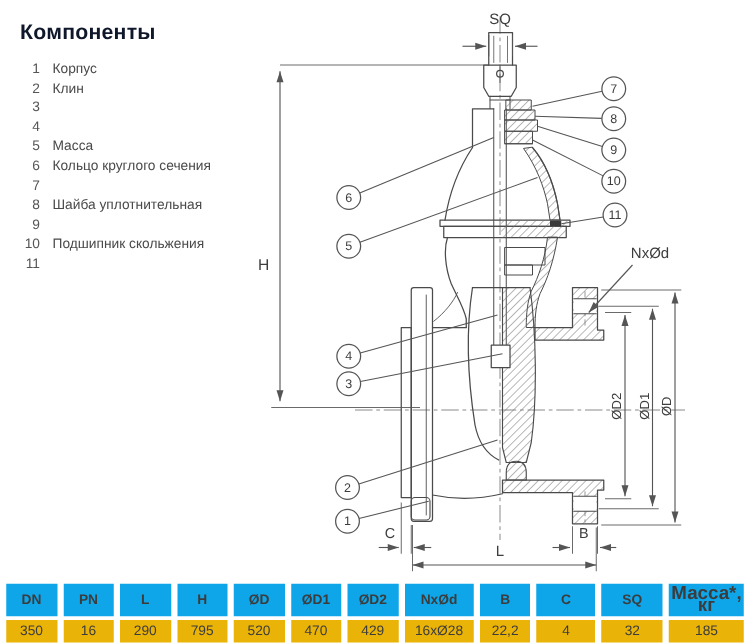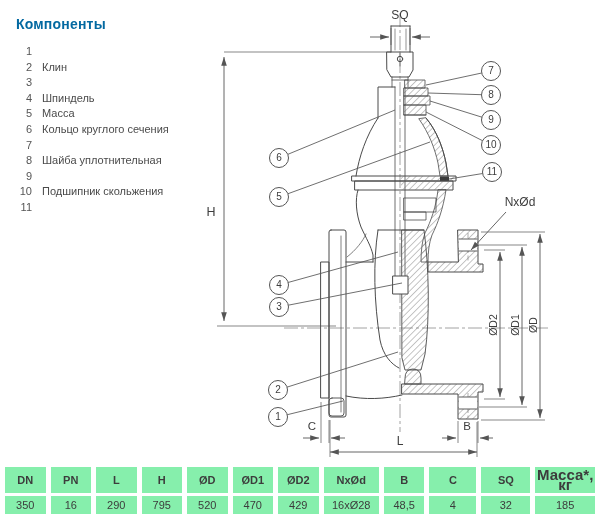--- a/index.html
+++ b/index.html
@@ -1,66 +1,66 @@
 <!DOCTYPE html>
 <html><head>
 <meta charset="utf-8">
 <style>
   html,body{margin:0;padding:0;background:#fff;}
   body{width:600px;height:514px;overflow:hidden;font-family:"Liberation Sans",sans-serif;position:relative;}
   .stage{position:relative;width:600px;height:514px;background:#ffffff;}
 
   
   .components{position:absolute;left:14px;top:16px;width:205px;}
-  .comp-title{font-size:14px;font-weight:bold;color:#0369a1;letter-spacing:.2px;margin:0 0 12px 2px;}
+  .comp-title{font-size:17px;font-weight:bold;color:#0f172a;letter-spacing:.2px;margin:0 0 12px 2px;}
   .comp-item{display:flex;align-items:baseline;font-size:11px;color:#4a4a4a;line-height:15.6px;}
   .comp-num{width:18px;text-align:right;margin-right:10px;color:#555;flex:0 0 auto;}
   .comp-label{flex:1;}
 
   
   .drawing{position:absolute;left:0;top:0;width:600px;height:460px;}
   svg text{font-family:"Liberation Sans",sans-serif;}
 
   
   .tbl{position:absolute;left:0;top:467px;width:600px;}
   .trow{display:flex;gap:5px;padding:0 5px;box-sizing:border-box;}
   .trow .cell{display:flex;flex-direction:column;align-items:center;justify-content:center;
     color:#3c3c3c;text-align:center;min-width:0;}
-  .trow.hdr .cell{background:#86efac;height:26px;font-weight:bold;font-size:11px;}
+  .trow.hdr .cell{background:#0ea5e9;height:26px;font-weight:bold;font-size:11px;}
   .trow.val{margin-top:3px;}
-  .trow.val .cell{background:#86efac;height:18px;font-size:11px;}
+  .trow.val .cell{background:#eab308;height:18px;font-size:11px;}
   .trow .cell{flex:38 1 0;}
   .trow .cell:nth-child(8){flex:52 1 0;}
   .trow .cell:nth-child(10){flex:44 1 0;}
   .trow .cell:nth-child(11){flex:46 1 0;}
   .trow .cell:nth-child(12){flex:56 1 0;}
   .hdr .l1{line-height:12px;}
   .hdr .twolines{font-size:15px;line-height:10px;}
 </style>
 </head>
 <body>
 
 <div class="stage">
 
   <div class="components">
     <div class="comp-title">Компоненты</div>
     <div id="comp-list">
         <div class="comp-item">
           <span class="comp-num">1</span>
+          <span class="comp-label">Корпус</span>
         </div>
         <div class="comp-item">
           <span class="comp-num">2</span>
           <span class="comp-label">Клин</span>
         </div>
         <div class="comp-item">
           <span class="comp-num">3</span>
         </div>
         <div class="comp-item">
           <span class="comp-num">4</span>
-          <span class="comp-label">Шпиндель</span>
         </div>
         <div class="comp-item">
           <span class="comp-num">5</span>
           <span class="comp-label">Масса</span>
         </div>
         <div class="comp-item">
           <span class="comp-num">6</span>
           <span class="comp-label">Кольцо круглого сечения</span>
         </div>
         <div class="comp-item">
@@ -271,20 +271,20 @@
       </div>
     <div class="trow val" id="tval-row">
         <div class="cell">350</div>
         <div class="cell">16</div>
         <div class="cell">290</div>
         <div class="cell">795</div>
         <div class="cell">520</div>
         <div class="cell">470</div>
         <div class="cell">429</div>
         <div class="cell">16xØ28</div>
-        <div class="cell">48,5</div>
+        <div class="cell">22,2</div>
         <div class="cell">4</div>
         <div class="cell">32</div>
         <div class="cell">185</div>
       </div>
   </div>
 
 </div>
 
 </body></html>

